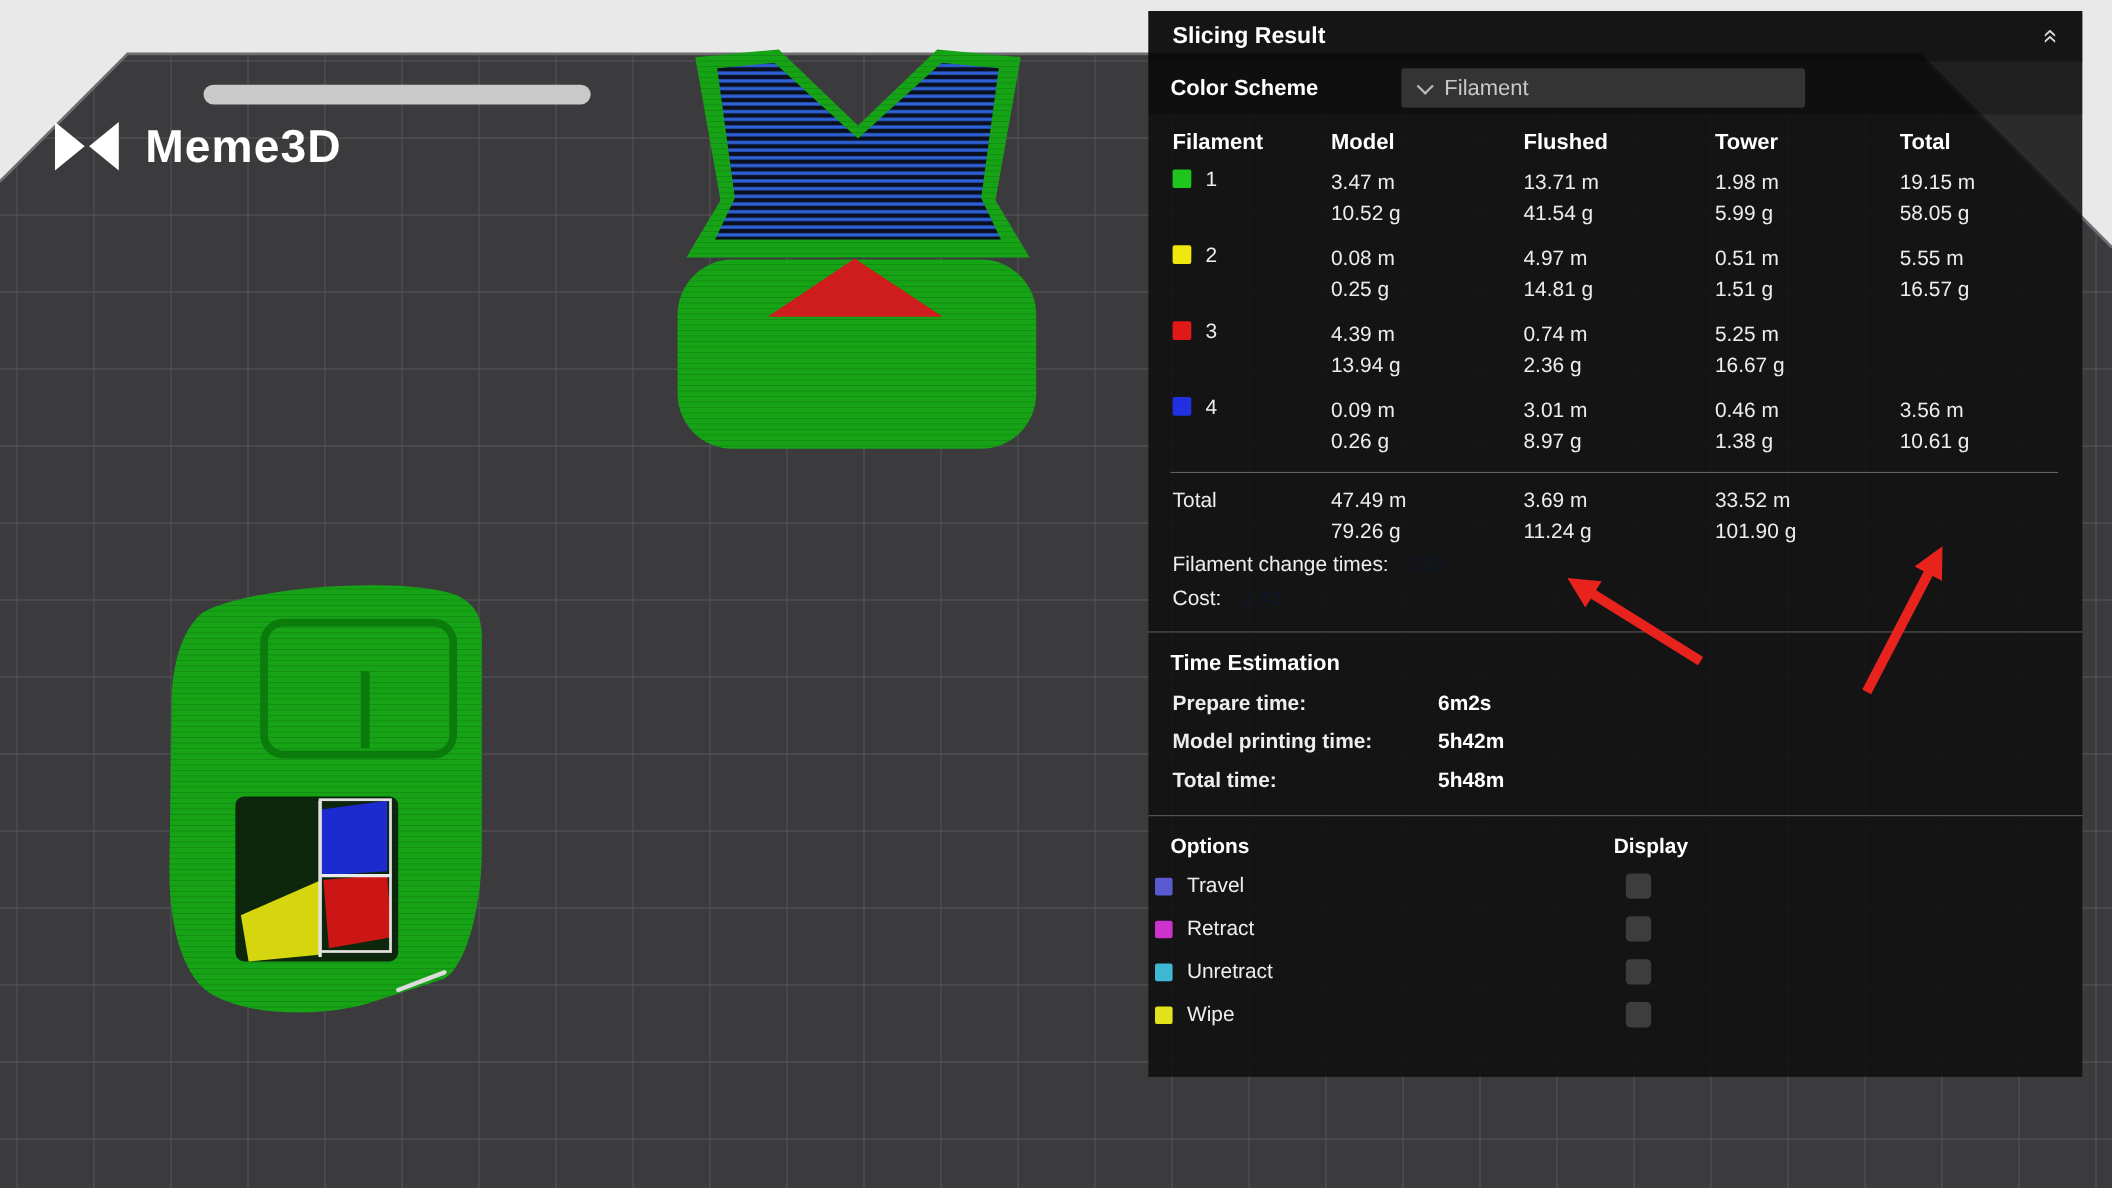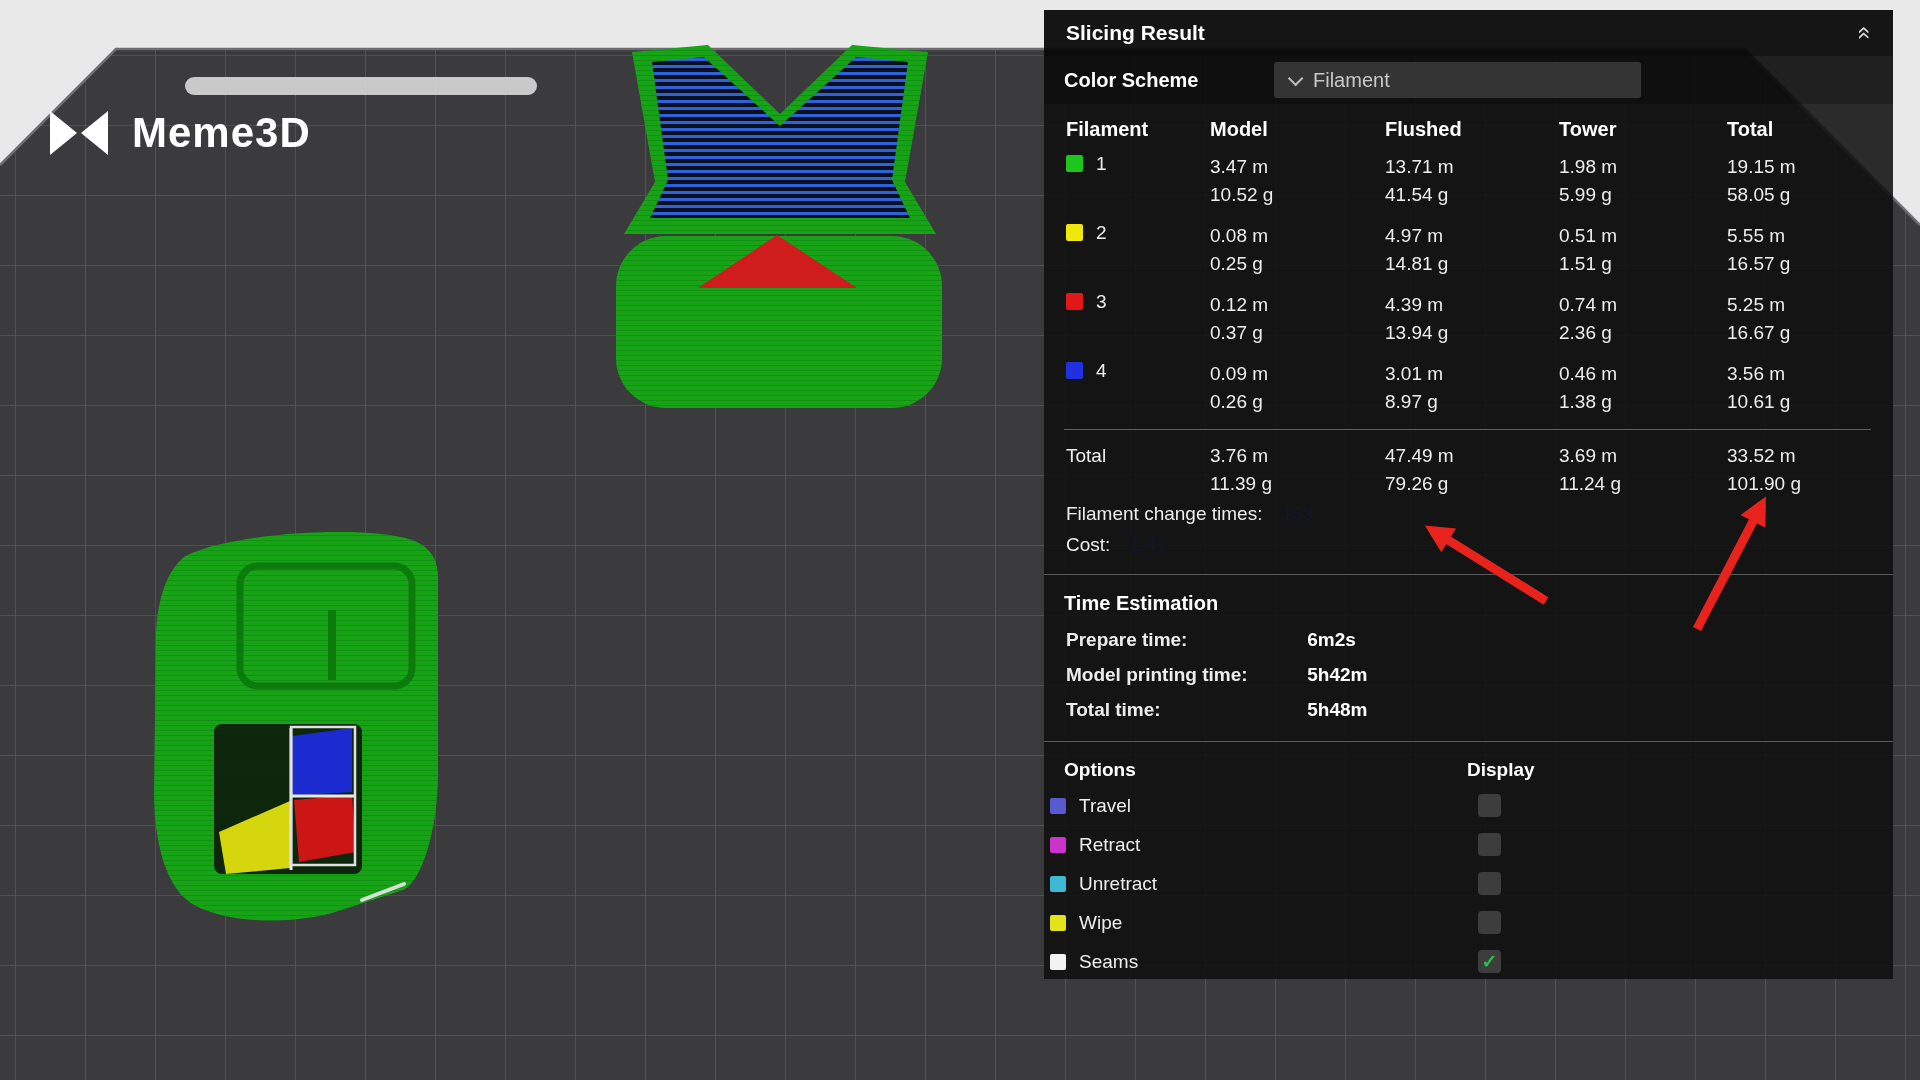--- a/index.html
+++ b/index.html
@@ -189,24 +189,20 @@
             <div class="v">5.55 m</div>
             <div class="v">16.57 g</div>
           </div>
       </div>
 
       <div class="trow data-row">
         <div>
           <span class="swatch" style="background: rgb(224, 24, 24);"></span><span>3</span>
         </div>
         <div>
-            <div class="v">0.12 m</div>
-            <div class="v">0.37 g</div>
-          </div>
-        <div>
             <div class="v">4.39 m</div>
             <div class="v">13.94 g</div>
           </div>
         <div>
             <div class="v">0.74 m</div>
             <div class="v">2.36 g</div>
           </div>
         <div>
             <div class="v">5.25 m</div>
             <div class="v">16.67 g</div>
@@ -234,24 +230,20 @@
             <div class="v">10.61 g</div>
           </div>
       </div>
     </div>
 
     <div class="total-sep"></div>
 
     <div class="ftable" style="padding-top:0;">
       <div class="trow">
         <div class="total-label">Total</div>
-        <div>
-            <div class="v">3.76 m</div>
-            <div class="v">11.39 g</div>
-          </div>
         <div>
             <div class="v">47.49 m</div>
             <div class="v">79.26 g</div>
           </div>
         <div>
             <div class="v">3.69 m</div>
             <div class="v">11.24 g</div>
           </div>
         <div>
             <div class="v">33.52 m</div>
@@ -313,27 +305,20 @@
       <span>Unretract</span>
       <div class="checkbox">
         <span class="check-glyph" style="color: rgb(43, 190, 74); visibility: hidden;">✓</span>
       </div>
     </div>
     <div class="opt-row">
       <span class="opt-swatch" style="background: rgb(227, 227, 28);"></span>
       <span>Wipe</span>
       <div class="checkbox">
         <span class="check-glyph" style="color: rgb(43, 190, 74); visibility: hidden;">✓</span>
-      </div>
-    </div>
-    <div class="opt-row">
-      <span class="opt-swatch" style="background: rgb(242, 242, 242);"></span>
-      <span>Seams</span>
-      <div class="checkbox">
-        <span class="check-glyph" style="color: rgb(43, 190, 74);">✓</span>
       </div>
     </div>
   </div>
 
   <svg class="arrows-svg" width="1920" height="1080" viewBox="0 0 1920 1080">
     <defs>
       <marker id="ahead" viewBox="0 0 10 10" refX="7" refY="5" markerWidth="32" markerHeight="28" markerUnits="userSpaceOnUse" orient="auto">
         <path d="M0,0 L10,5 L0,10 Z" style="fill: rgb(232, 35, 29);"></path>
       </marker>
     </defs>

